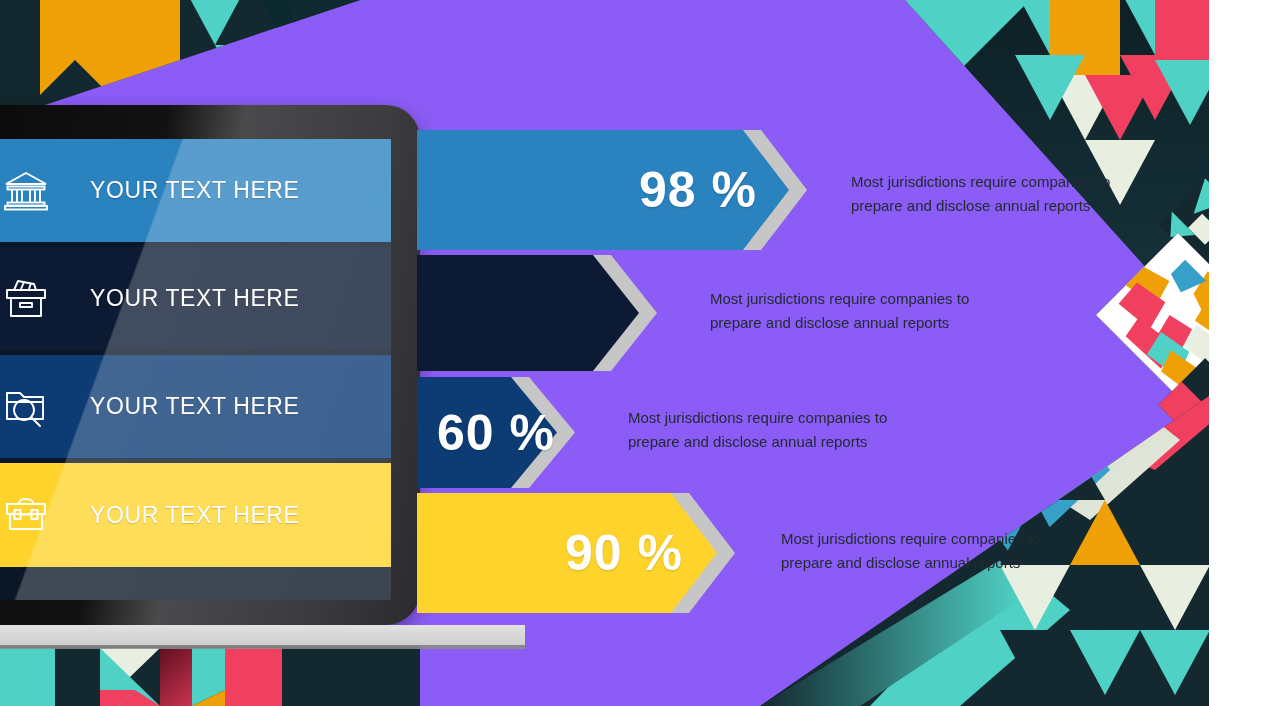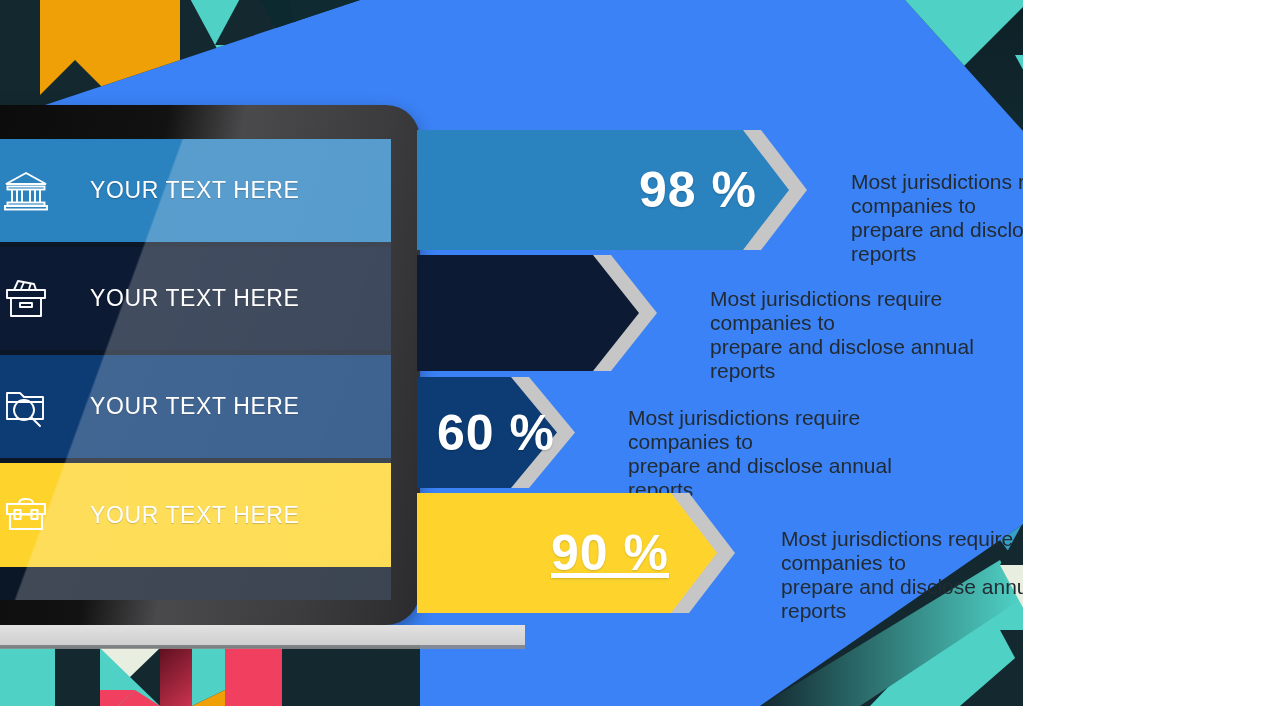--- a/index.html
+++ b/index.html
@@ -4,22 +4,22 @@
 <style>
   html,body{margin:0;padding:0;}
   body{
     width:1261px;height:706px;
     background:#ffffff;
     font-family:"Liberation Sans", sans-serif;
     overflow:hidden;
   }
   #slide{
     position:relative;
-    width:1023px;height:706px;
-    background:#3b82f6;
+    width:1209px;height:706px;
+    background:#8b5cf6;
     overflow:hidden;
   }
   .layer{position:absolute;top:0;left:0;width:1261px;height:706px;}
   .deco{pointer-events:none;}
 
   
   #tablet{
     position:absolute;
     left:-40px;top:105px;
     width:460px;height:520px;
@@ -82,21 +82,21 @@
   .arrow-pct{
     position:absolute;top:0;height:100%;
     display:flex;align-items:center;
     color:#ffffff;font-size:50px;font-weight:700;
     letter-spacing:1px;
     text-shadow:0 1px 2px rgba(0,0,0,.18);
   }
   .desc{
     position:absolute;
     color:#222b33;
-    font-size:21px;
+    font-size:15px;
     line-height:24px;
   }
 </style>
 </head>
 <body>
 
 <div id="slide">
 
   <svg class="layer deco" width="1261" height="706" viewBox="0 0 1261 706" xmlns="http://www.w3.org/2000/svg">
     <defs>
@@ -327,20 +327,20 @@
     <div class="arrow-pct" style="left:20px;">60 %</div>
   </div>
   <div class="desc" style="left:628px;top:406px;width:300px;">
     <div>Most jurisdictions require companies to</div>
     <div>prepare and disclose annual reports</div>
   </div>
 
   <div class="arrow-row" style="left:417px;top:493px;width:300px;height:120px;">
     <div class="arrow-shadow" style="left:18px;width:300px;"></div>
     <div class="arrow-bar" style="width:300px;background:#fed42c;"></div>
-    <div class="arrow-pct" style="left:134px;text-decoration:underline;">90 %</div>
+    <div class="arrow-pct" style="left:148px;">90 %</div>
   </div>
   <div class="desc" style="left:781px;top:527px;width:300px;">
     <div>Most jurisdictions require companies to</div>
     <div>prepare and disclose annual reports</div>
   </div>
 
 </div>
 
 </body></html>

